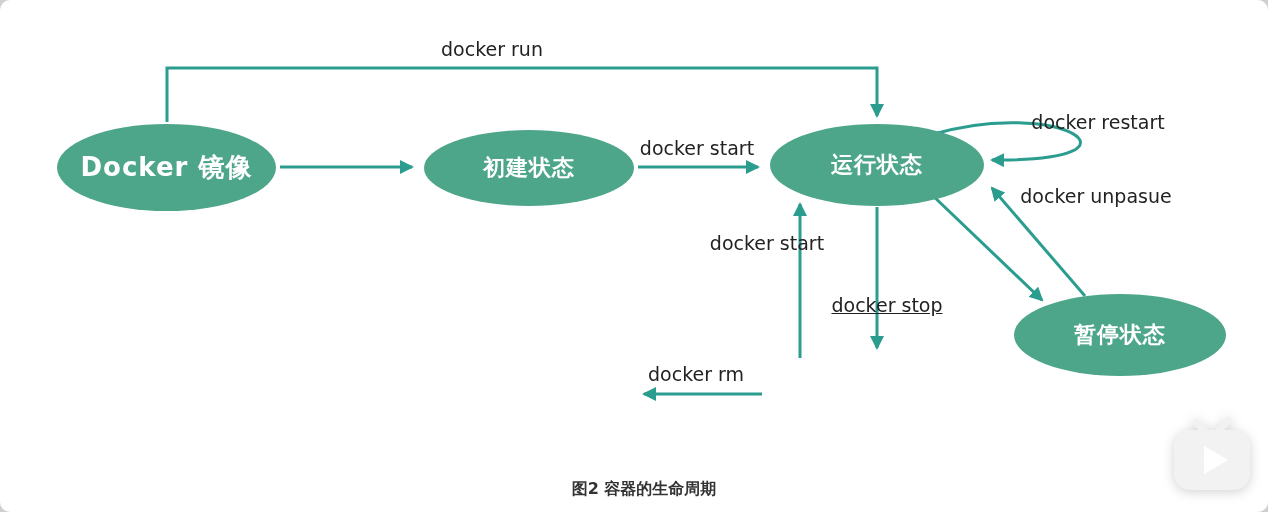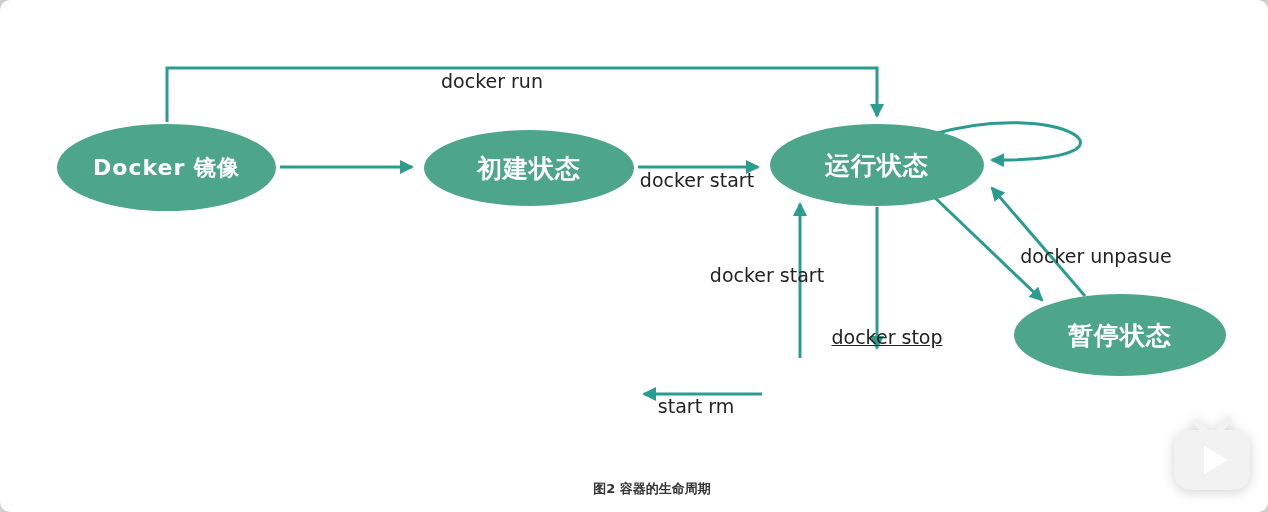--- a/index.html
+++ b/index.html
@@ -6,30 +6,30 @@
   .canvas{
     position:relative;width:1268px;height:512px;background:#ffffff;
     border-radius:10px;overflow:hidden;margin:0 auto;
   }
   .edges-svg{position:absolute;left:0;top:0;width:1268px;height:512px;}
   .edges-svg path.edge{stroke:var(--arrow,#2a9d8f);stroke-width:3;fill:none;}
   .edges-svg .arrowhead{fill:var(--arrow,#2a9d8f);}
   .node{
     position:absolute;border-radius:50%;background:var(--node-fill,#4ea68a);
     display:flex;align-items:center;justify-content:center;
-    color:var(--node-text,#ffffff);font-weight:bold;font-size:25px;letter-spacing:1px;
+    color:var(--node-text,#ffffff);font-weight:bold;font-size:22px;letter-spacing:1px;
   }
-  .node.image{font-size:22px;}
+  .node.image{font-size:26px;}
   .edge-label{
     position:absolute;transform:translate(-50%,-50%);
-    color:var(--label-text,#222222);font-size:19px;font-weight:500;white-space:nowrap;margin-top:32px;
+    color:var(--label-text,#222222);font-size:19px;font-weight:500;white-space:nowrap;
   }
   .caption{
     position:absolute;left:644px;top:489px;transform:translate(-50%,-50%);
-    color:#333333;font-size:13px;font-weight:bold;white-space:nowrap;margin-left:8px;
+    color:#333333;font-size:16px;font-weight:bold;white-space:nowrap;
   }
   .player{
     position:absolute;left:1168px;top:406px;width:86px;height:88px;
     filter:drop-shadow(0 2px 6px rgba(0,0,0,0.18));
   }
 </style>
 </head>
 <body>
 
 <div class="canvas">
@@ -51,24 +51,25 @@
     <path class="edge" d="M 762 394 L 644 394" marker-end="url(#arw)"></path>
   </svg>
 
   <div class="node image" style="left:57px;top:124px;width:219px;height:87px;">Docker 镜像</div>
   <div class="node" style="left:424px;top:130px;width:210px;height:76px;">初建状态</div>
   <div class="node" style="left:1014px;top:294px;width:212px;height:82px;">暂停状态</div>
   <div class="node" style="left:770px;top:124px;width:214px;height:82px;">运行状态</div>
 
   <div class="edge-label" style="left:492px;top:49px;">docker run</div>
   <div class="edge-label" style="left:697px;top:148px;">docker start</div>
-  <div class="edge-label" style="left:1096px;top:224px;">docker unpasue</div>
+  <div class="edge-label" style="left:1098px;top:122px;">docker restart</div>
+  <div class="edge-label" style="left:1096px;top:196px;">docker unpasue</div>
   <div class="edge-label" style="left:887px;top:305px;text-decoration:underline;">docker stop</div>
   <div class="edge-label" style="left:767px;top:243px;">docker start</div>
-  <div class="edge-label" style="left:696px;top:374px;">start rm</div>
+  <div class="edge-label" style="left:696px;top:374px;">docker rm</div>
 
   <div class="caption">图2 容器的生命周期</div>
 
   <svg class="player" viewBox="0 0 86 88">
 
     <path d="M 28 16 L 38 26" stroke="#f2f2f2" stroke-width="7" stroke-linecap="round" fill="none"></path>
     <path d="M 60 14 L 50 26" stroke="#f2f2f2" stroke-width="7" stroke-linecap="round" fill="none"></path>
 
     <rect x="6" y="24" width="76" height="60" rx="16" fill="#f2f2f2"></rect>
 

